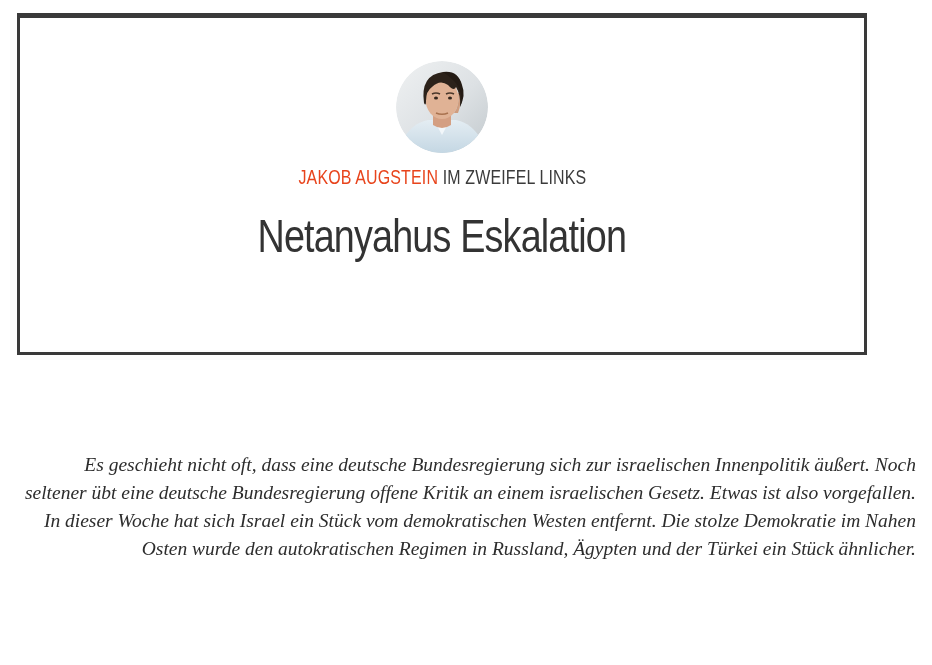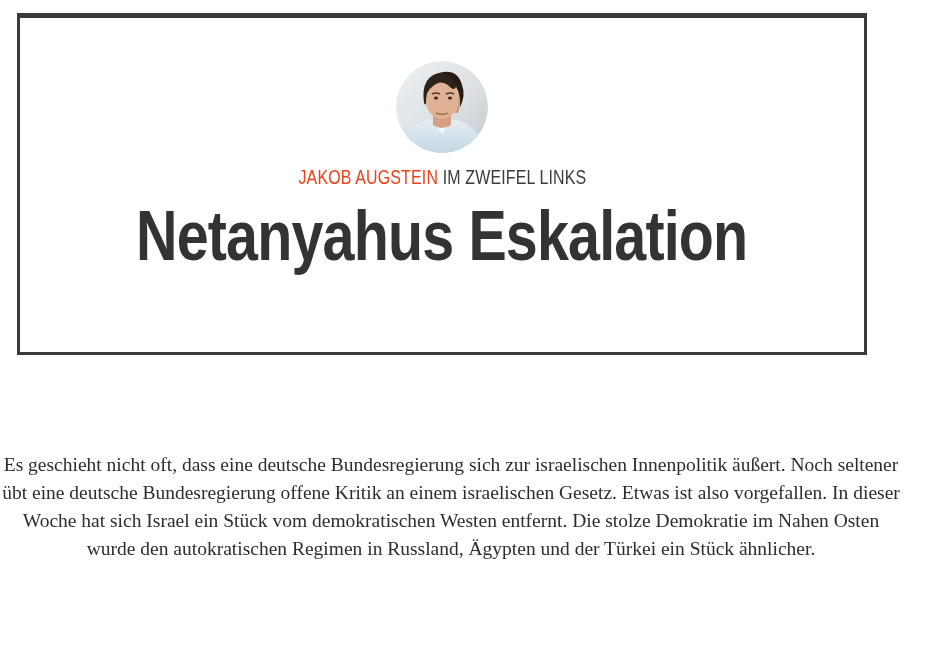--- a/index.html
+++ b/index.html
@@ -49,43 +49,44 @@
   }
   .kicker .squeeze {
     display: inline-block;
     transform: scaleX(0.76);
   }
   .kicker .author { color: #e8441c; }
   .kicker .series { color: #3b3b3b; }
 
   .headline {
     margin-top: 16px;
-    font-size: 70px;
-    font-weight: bold;
+    font-size: 46px;
+    font-weight: normal;
     line-height: 66px;
     color: #333333;
     white-space: nowrap;
   }
   .headline .squeeze {
     display: inline-block;
     transform: scaleX(0.82);
     letter-spacing: -1px;
   }
 
   
   .article-text {
     position: absolute;
-    left: 2px;
+    left: 18px;
     top: 431px;
     width: 898px;
     font-family: "Liberation Serif", "DejaVu Serif", serif;
     font-size: 19.5px;
     line-height: 28px;
     color: #2d2d2d;
-    text-align: center;
+    text-align: right;
+    font-style: italic;
   }
 </style>
 </head>
 <body>
 
 <div class="page">
 
   <div class="column-box">
 
     <span class="avatar">

